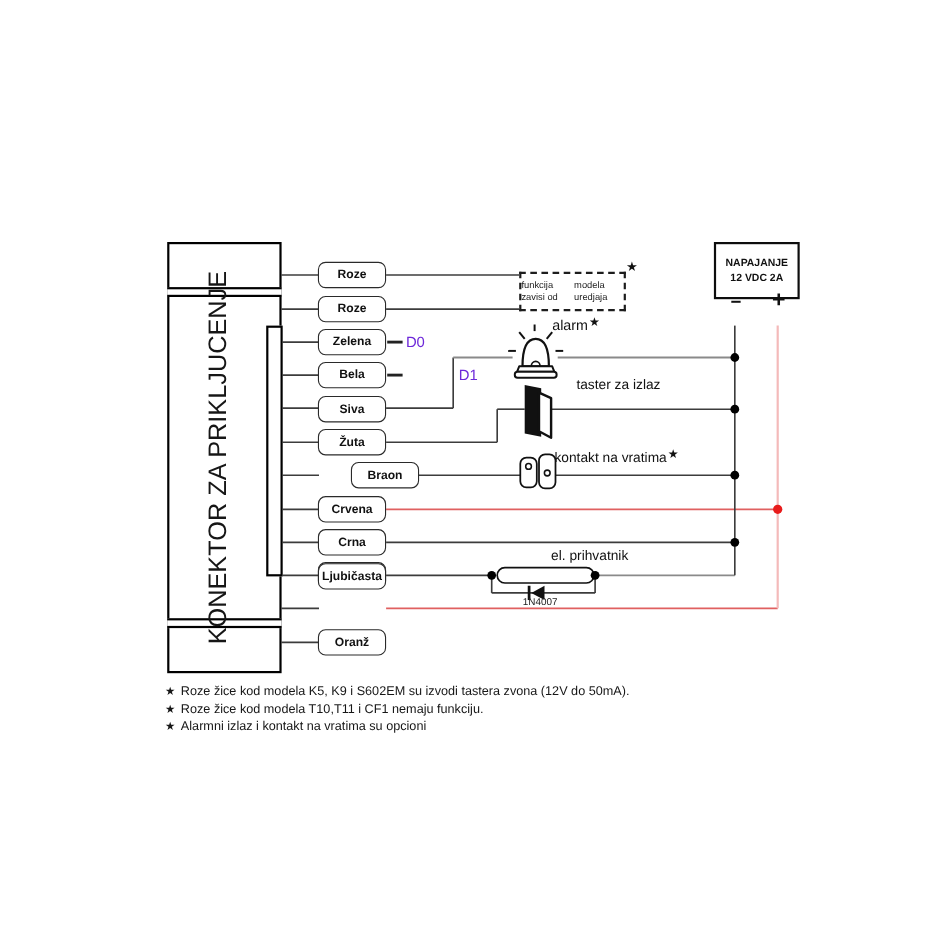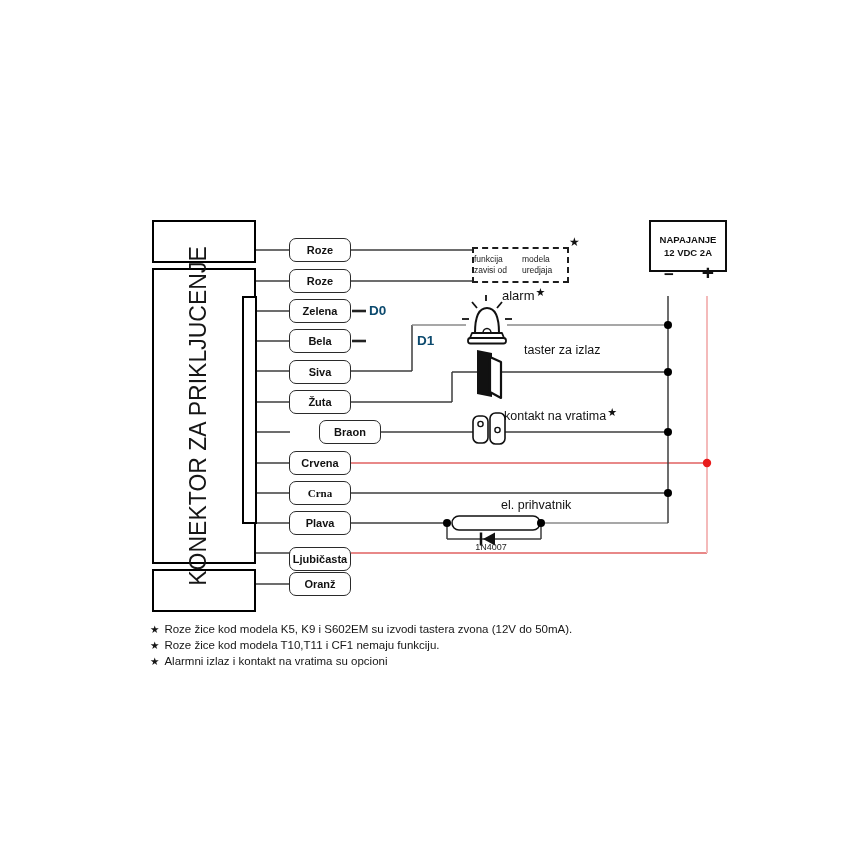--- a/index.html
+++ b/index.html
@@ -19,21 +19,21 @@
         border-top:2px solid #000;border-bottom:2px solid #000;background:#fff;}
   .strip{position:absolute;left:242px;top:296px;width:15px;height:228px;box-sizing:border-box;
         border:2px solid #000;background:#fff;}
   .ctitle-wrap{position:absolute;left:152px;top:270px;width:92px;height:292px;}
   .ctitle{position:absolute;left:50%;top:50%;transform:translate(-50%,-50%) rotate(-90deg);
         white-space:nowrap;font-size:23px;letter-spacing:0px;color:#161616;}
   .lblbox{position:absolute;left:289px;width:62px;height:24px;background:#fff;
         border:1.7px solid #2a2a2a;border-radius:7px;box-sizing:border-box;
         display:flex;align-items:center;justify-content:center;
         font-size:11px;font-weight:bold;color:#111;}
-  .tag{position:absolute;font-size:13.5px;color:#0c4a6e;font-weight:bold;}
+  .tag{position:absolute;font-size:13.5px;color:#6d28d9;}
   .note-dashed{position:absolute;left:472px;top:247px;width:97px;height:36px;box-sizing:border-box;
         border:2px dashed #1d1d1d;background:#fff;display:flex;flex-direction:row;
         align-items:center;justify-content:center;font-size:8.5px;line-height:1.3;color:#222;}
   .anno{position:absolute;font-size:12.5px;color:#121212;white-space:nowrap;}
   .star-sup{font-size:11px;vertical-align:4px;margin-left:1px;}
   .star-float{position:absolute;font-size:12px;color:#111;}
   .diode-lbl{position:absolute;left:462px;top:542px;width:58px;text-align:center;
         font-size:9px;color:#222;}
   .psu{position:absolute;left:649px;top:220px;width:78px;height:52px;box-sizing:border-box;
         border:2px solid #0d0d0d;background:#fff;}
@@ -164,23 +164,23 @@
   </div>
 
   <div class="lblbox" style="top:238px;">Roze</div>
   <div class="lblbox" style="top:269px;">Roze</div>
   <div class="lblbox" style="top:299px;">Zelena</div>
   <div class="lblbox" style="top:329px;">Bela</div>
   <div class="lblbox" style="top:360px;text-align:right;">Siva</div>
   <div class="lblbox" style="top:390px;">Žuta</div>
   <div class="lblbox" style="top:420px;margin-left:30px;">Braon</div>
   <div class="lblbox" style="top:451px;">Crvena</div>
-  <div class="lblbox" style="top:481px;font-family:Liberation Serif, serif;">Crna</div>
+  <div class="lblbox" style="top:481px;">Crna</div>
   <div class="lblbox" style="top:511px;">Plava</div>
-  <div class="lblbox" style="top:547px;">Ljubičasta</div>
+  <div class="lblbox" style="top:512px;">Ljubičasta</div>
   <div class="lblbox" style="top:572px;">Oranž</div>
 
   <div class="tag" style="left:369px;top:303px;">D0</div>
   <div class="tag" style="left:369px;top:333px;margin-left:48px;">D1</div>
 
   <div class="note-dashed">
     <span>funkcija zavisi od</span>
     <span>modela uredjaja</span>
   </div>
   <span class="star-float" style="left:569px;top:235px;">★</span>

